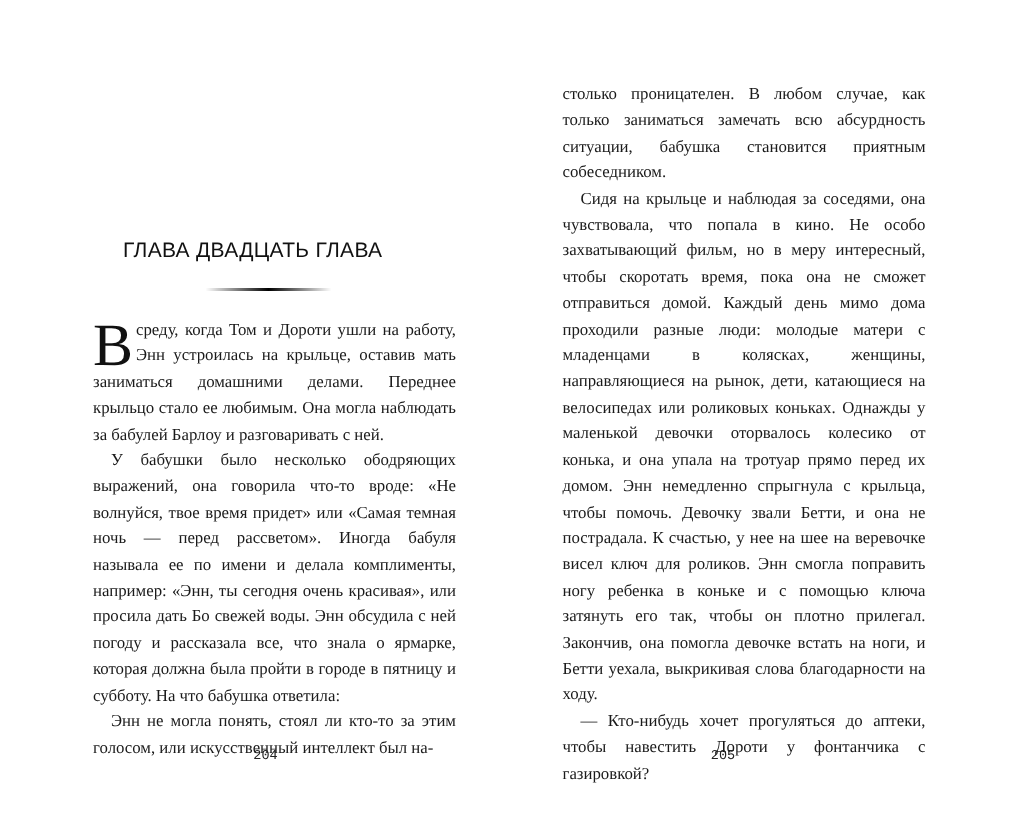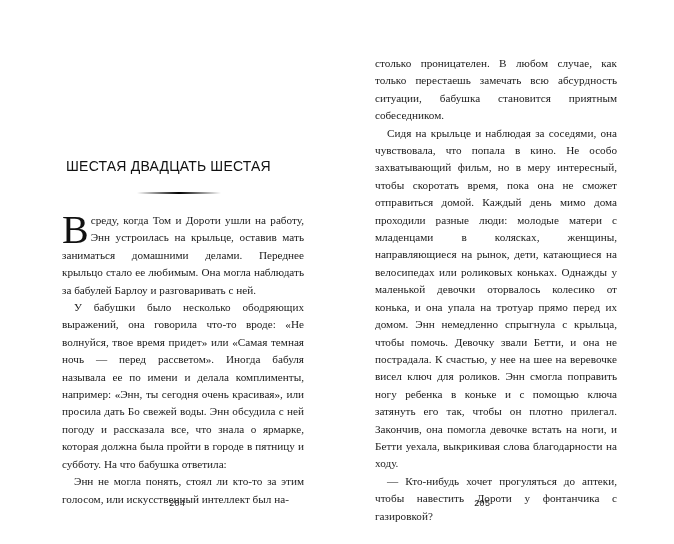--- a/index.html
+++ b/index.html
@@ -79,34 +79,34 @@
       font-size: 9px;
       color: #222;
     }
     .page-number-left { left: 17px; width: 320px; }
     .page-number-right { left: 337px; width: 320px; }
   </style>
 </head>
 <body>
 
 <div class="page page-left">
-  <div class="chapter-title">ШЕСТАЯ ДВАДЦАТЬ ШЕСТАЯ</div>
+  <div class="chapter-title">ГЛАВА ДВАДЦАТЬ ГЛАВА</div>
   <div class="chapter-rule"></div>
 
   <div class="text-block left-text">
     <p class="no-indent"><span class="dropcap">В</span><span>среду, когда Том и Дороти ушли на работу, Энн устроилась на крыльце, оставив мать заниматься домашними делами. Переднее крыльцо стало ее любимым. Она могла наблюдать за бабулей Барлоу и разговаривать с ней.</span></p>
     <p>У бабушки было несколько ободряющих выражений, она говорила что-то вроде: «Не волнуйся, твое время придет» или «Самая темная ночь — перед рассветом». Иногда бабуля называла ее по имени и делала комплименты, например: «Энн, ты сегодня очень красивая», или просила дать Бо свежей воды. Энн обсудила с ней погоду и рассказала все, что знала о ярмарке, которая должна была пройти в городе в пятницу и субботу. На что бабушка ответила:</p>
     <p>Энн не могла понять, стоял ли кто-то за этим голосом, или искусственный интеллект был на-</p>
   </div>
 
   <div class="page-number page-number-left">204</div>
 </div>
 
 <div class="page page-right">
   <div class="page-number page-number-right" style="left:0;">205</div>
 </div>
 
 <div class="text-block right-text">
-  <p class="no-indent">столько проницателен. В любом случае, как только перестаешь замечать всю абсурдность ситуации, бабушка становится приятным собеседником.</p>
+  <p class="no-indent">столько проницателен. В любом случае, как только заниматься замечать всю абсурдность ситуации, бабушка становится приятным собеседником.</p>
   <p>Сидя на крыльце и наблюдая за соседями, она чувствовала, что попала в кино. Не особо захватывающий фильм, но в меру интересный, чтобы скоротать время, пока она не сможет отправиться домой. Каждый день мимо дома проходили разные люди: молодые матери с младенцами в колясках, женщины, направляющиеся на рынок, дети, катающиеся на велосипедах или роликовых коньках. Однажды у маленькой девочки оторвалось колесико от конька, и она упала на тротуар прямо перед их домом. Энн немедленно спрыгнула с крыльца, чтобы помочь. Девочку звали Бетти, и она не пострадала. К счастью, у нее на шее на веревочке висел ключ для роликов. Энн смогла поправить ногу ребенка в коньке и с помощью ключа затянуть его так, чтобы он плотно прилегал. Закончив, она помогла девочке встать на ноги, и Бетти уехала, выкрикивая слова благодарности на ходу.</p>
   <p>— Кто-нибудь хочет прогуляться до аптеки, чтобы навестить Дороти у фонтанчика с газировкой?</p>
 
 </div>
 
 </body></html>

